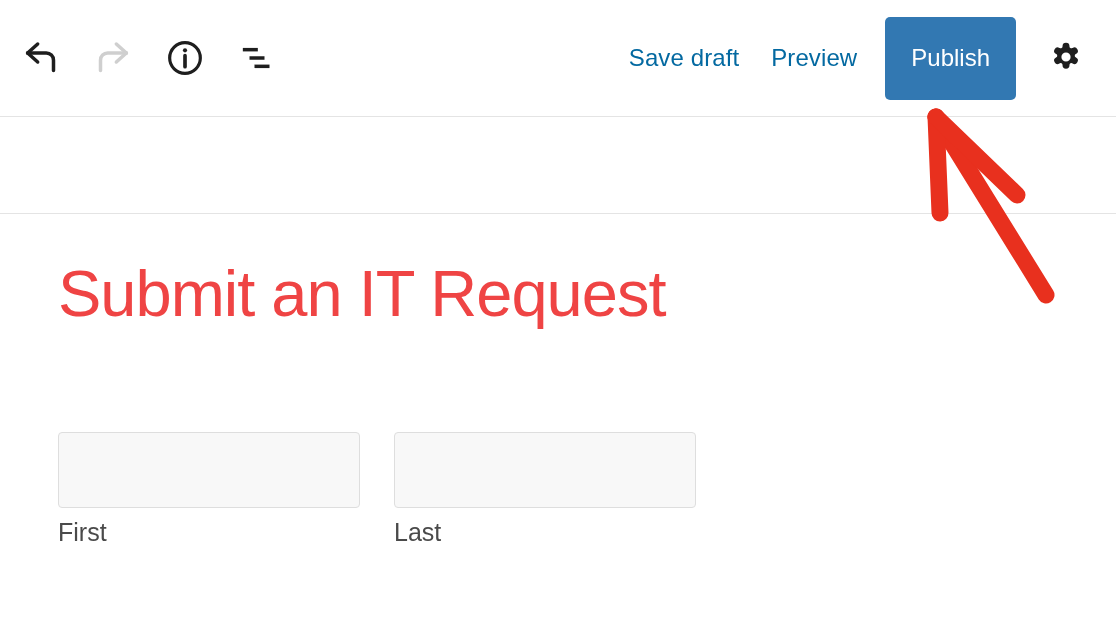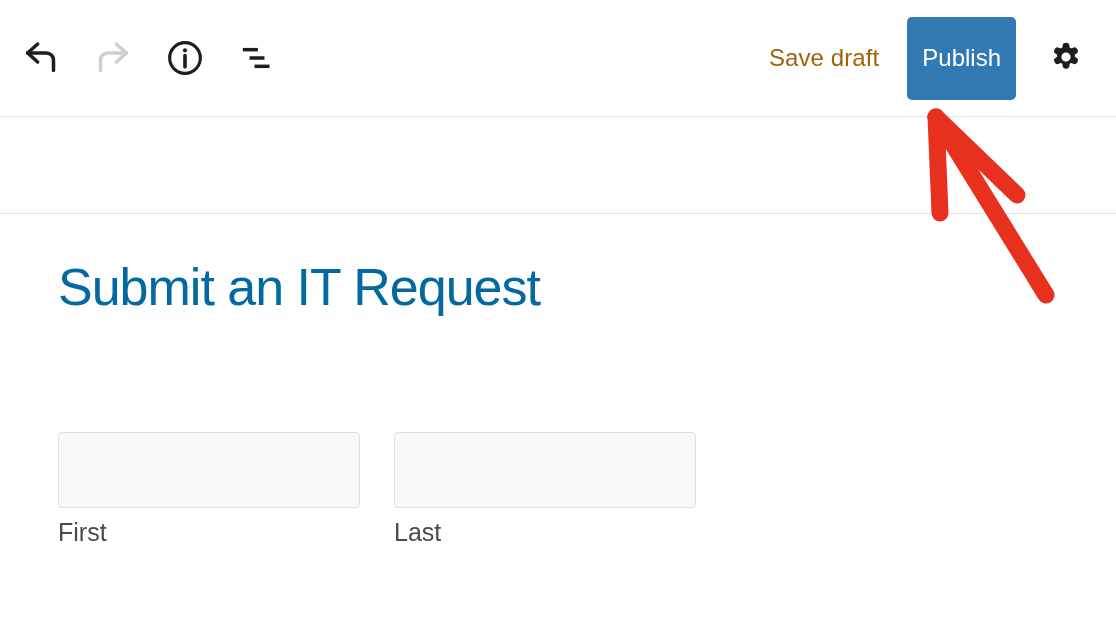--- a/index.html
+++ b/index.html
@@ -52,40 +52,40 @@
     justify-content: center;
     background: transparent;
     border: none;
     padding: 0;
     cursor: pointer;
   }
 
   .icon-btn svg { display: block; }
 
   .text-link {
-    color: #a16207;
+    color: #0369a1;
     font-size: 24px;
     line-height: 1;
     letter-spacing: 0.1px;
     background: transparent;
     border: none;
     cursor: pointer;
     padding: 10px 16px;
     font-family: "Liberation Sans", sans-serif;
     white-space: nowrap;
   }
 
   .publish-btn {
     background: #3278b2;
     color: #ffffff;
     font-size: 24px;
     line-height: 1;
     border: none;
     border-radius: 5px;
-    padding: 0 15px;
+    padding: 0 26px;
     height: 83px;
     margin-left: 12px;
     margin-right: 24px;
     cursor: pointer;
     font-family: "Liberation Sans", sans-serif;
     white-space: nowrap;
     display: flex;
     align-items: center;
     justify-content: center;
   }
@@ -130,23 +130,23 @@
     top: 214px;
     width: 1116px;
     height: 410px;
     background: #ffffff;
   }
 
   .form-title {
     position: absolute;
     left: 58px;
     top: 47px;
-    font-size: 52px;
-    line-height: 1;
-    color: #0369a1;
+    font-size: 65px;
+    line-height: 1;
+    color: #ef4444;
     font-weight: 400;
     letter-spacing: -1px;
     white-space: nowrap;
   }
 
   .field-group {
     position: absolute;
     left: 58px;
     top: 218px;
     width: 660px;
@@ -256,20 +256,21 @@
         </svg>
       </span>
     </button>
 
   </div>
 
   <div class="toolbar-right">
 
     <button class="text-link">Save draft</button>
 
+    <button class="text-link">Preview</button>
 
     <button class="publish-btn">Publish</button>
 
     <button class="gear-btn">
       <span>
         <svg width="34" height="34" viewBox="0 0 24 24">
           <path fill="#1e1e1e" d="M12 1.9 a2.45 2.45 0 0 1 2.45 2.45 v0.25
             a1.3 1.3 0 0 0 1.95 1.12 l0.2 -0.12 a2.45 2.45 0 1 1 2.45 4.24
             l-0.22 0.13 a1.3 1.3 0 0 0 0 2.25 l0.22 0.13 a2.45 2.45 0 1 1 -2.45 4.24
             l-0.2 -0.12 a1.3 1.3 0 0 0 -1.95 1.12 v0.25 a2.45 2.45 0 0 1 -4.9 0

